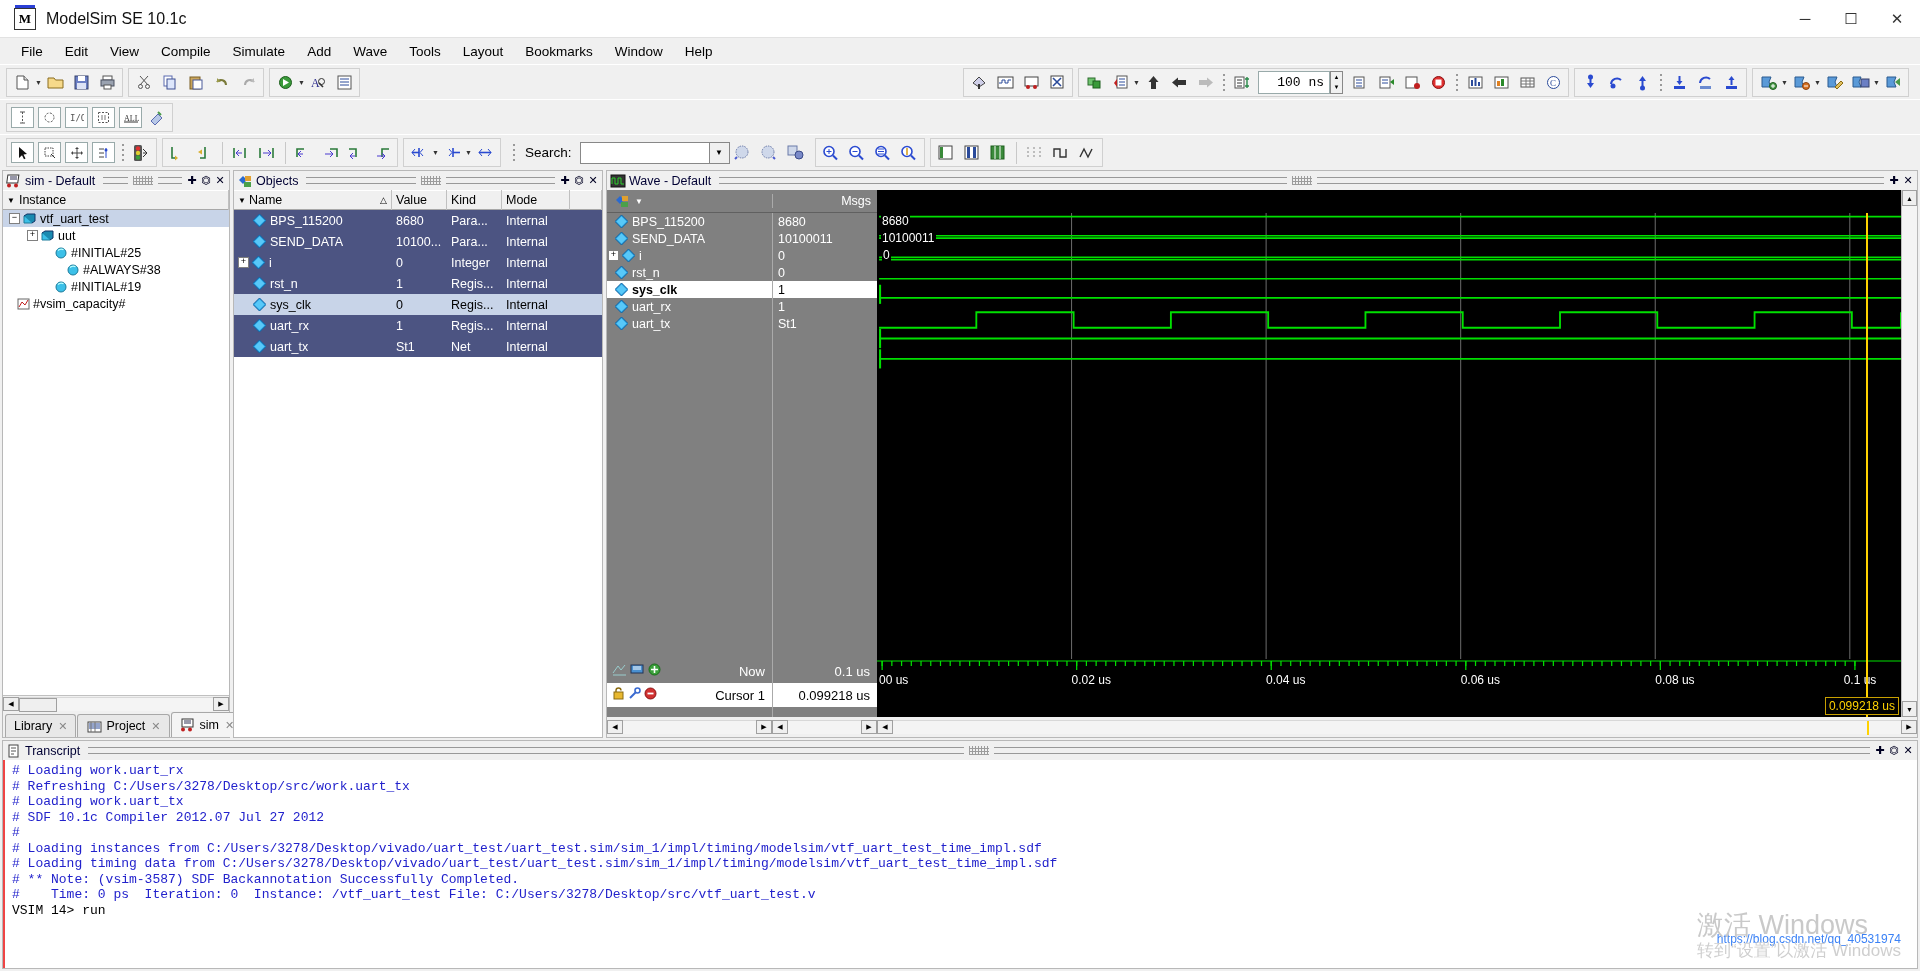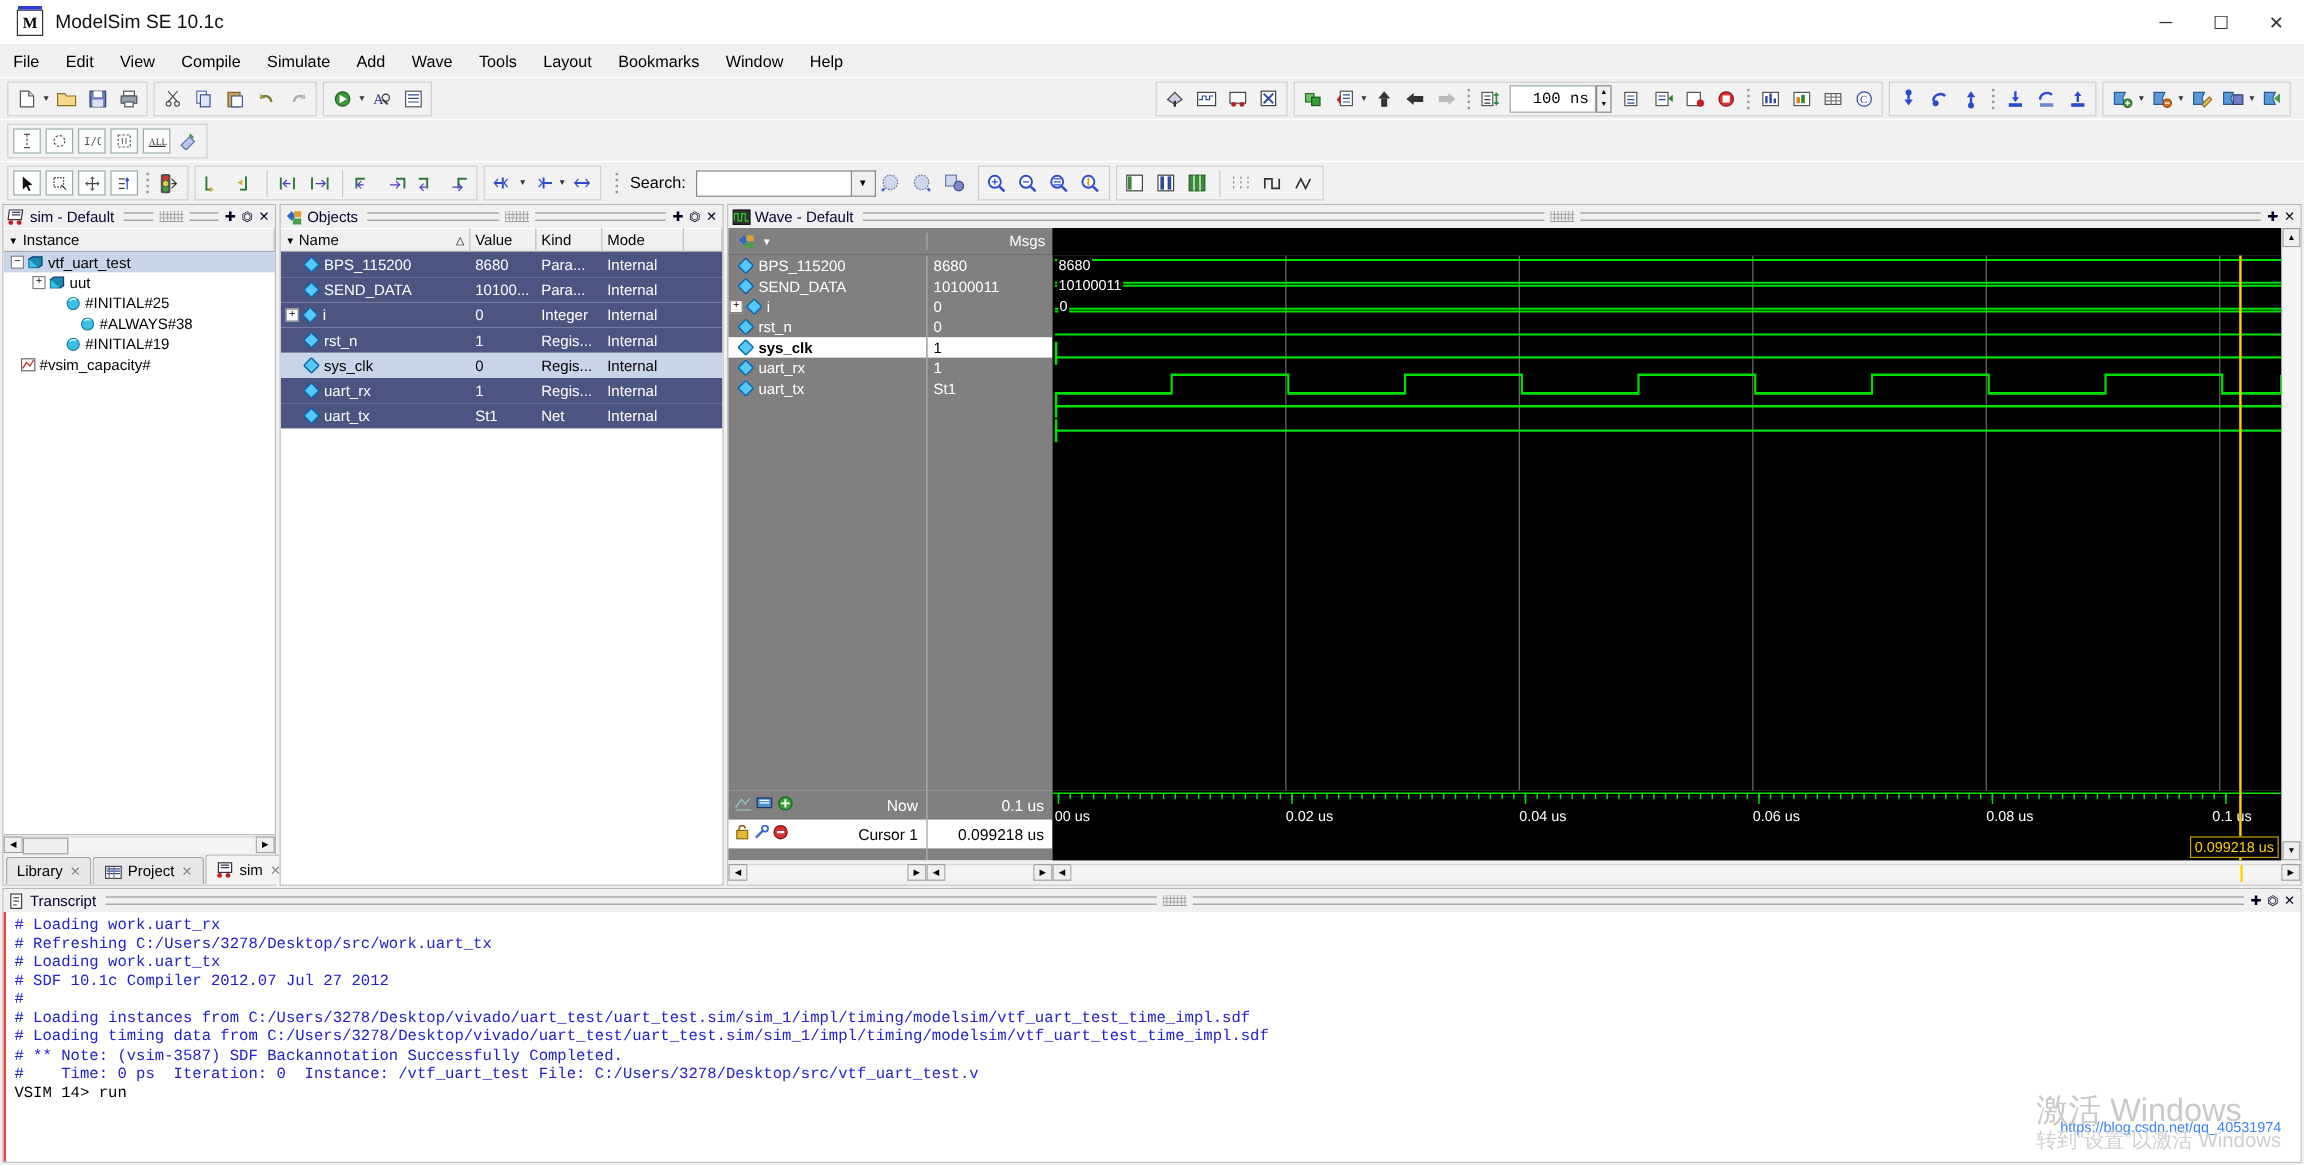--- a/index.html
+++ b/index.html
@@ -19,21 +19,21 @@
   .tb-logo { width:22px; height:22px; margin-left:14px; margin-right:10px; position:relative;
              border:1px solid #333; display:flex; align-items:center; justify-content:center;
              font-weight:bold; font-size:13px; font-family:"Liberation Serif", serif; background:#fff; }
   .tb-logo::before { content:""; position:absolute; top:-4px; left:0px; right:0px; height:3px; background:#2b3fd6; }
   .tb-title { font-size:16px; color:#111; }
   .tb-spacer { flex:1; }
   .tb-btn { width:46px; height:38px; display:flex; align-items:center; justify-content:center;
             font-size:15px; color:#333; }
 
   
-  .menubar { height:26px; background:#f0f0f0; display:flex; align-items:center; 
+  .menubar { height:26px; background:#f0f0f0; display:flex; align-items:center; padding-left:10px;
              flex:0 0 26px;text-align:right; }
   .menu-item { padding:3px 11px; font-size:13.5px; color:#000; }
 
   
   .toolbar { background:#f0f0f0; display:flex; align-items:center; padding:3px 6px;
              border-top:1px solid #fff; }
   .tb-row1 { height:35px; flex:0 0 35px; }
   .tb-row2 { height:35px; flex:0 0 35px; }
   .tb-row3 { height:36px; flex:0 0 36px; }
   .grp { display:flex; align-items:center; border:1px solid #d0d0d0; background:#f2f2f2;

